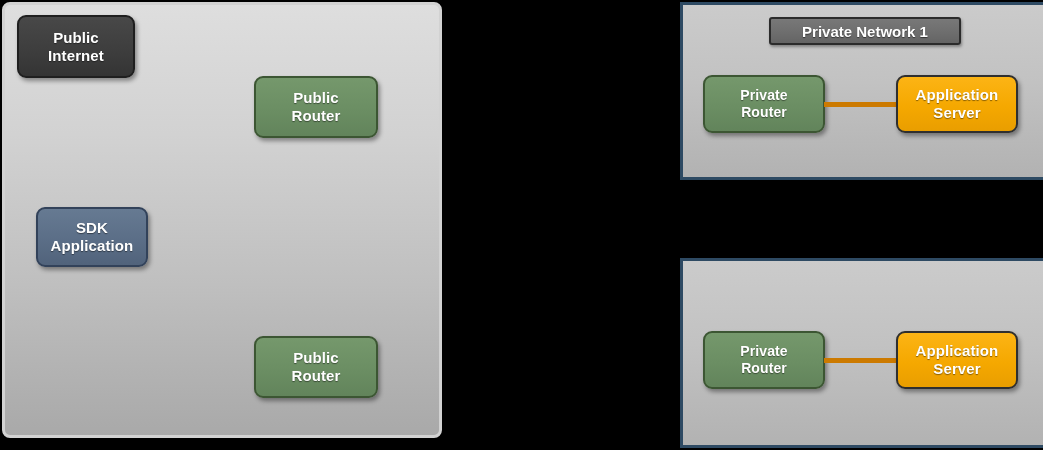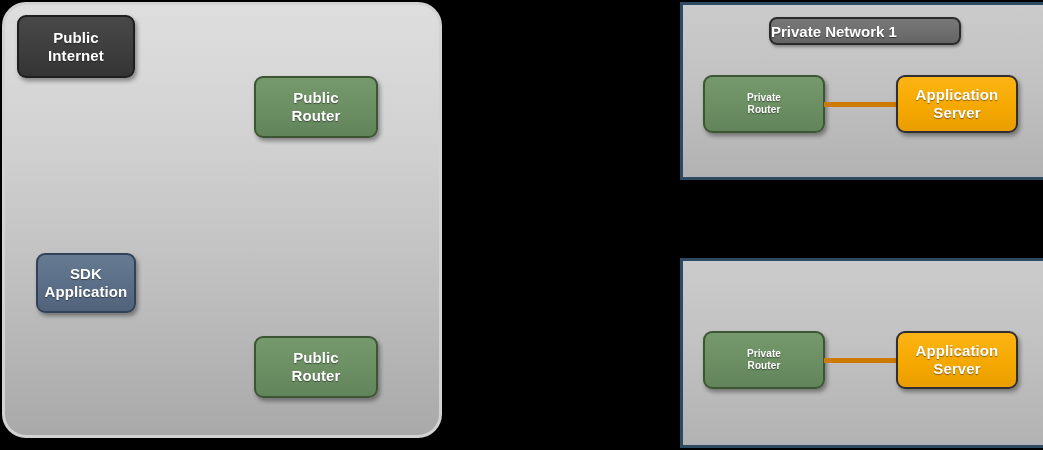--- a/index.html
+++ b/index.html
@@ -34,38 +34,37 @@
 
   
   #public-panel {
     position: absolute;
     left: 2px;
     top: 2px;
     width: 440px;
     height: 436px;
     box-sizing: border-box;
     border: 3px solid #d2d2d2;
-    border-radius: 24px;
+    border-radius: 8px;
     background: linear-gradient(180deg, #dedede 0%, #d2d2d2 30%, #bfbfbf 65%, #a9a9a9 100%);
     box-shadow: 3px 4px 6px rgba(0,0,0,0.45);
     text-decoration: underline;
   }
 
   .n-internet {
     left: 12px;  top: 10px;  width: 118px; height: 63px;
     background: linear-gradient(180deg, #484848 0%, #3e3e3e 55%, #343434 100%);
     border: 2px solid #1f1f1f;
     font-size: 15px;
   }
   .n-sdk {
-    left: 31px; top: 202px; width: 100px; height: 60px;
+    left: 31px; top: 202px; width: 112px; height: 60px;
     background: linear-gradient(180deg, #667a92 0%, #5b6e87 55%, #51637b 100%);
     border: 2px solid #32425a;
     font-size: 15px;
-    margin-top: 46px;
   }
   .n-router-top {
     left: 249px; top: 71px; width: 124px; height: 62px;
     font-size: 15px;
   }
   .n-router-bottom {
     left: 249px; top: 331px; width: 124px; height: 62px;
     font-size: 15px;
   }
   .n-controller {
@@ -96,34 +95,34 @@
 
   .panel-title {
     position: absolute;
     box-sizing: border-box;
     left: 86px;
     top: 12px;
     width: 192px;
     height: 28px;
     display: flex;
     align-items: center;
-    justify-content: flex-start;
+    justify-content: center;
     color: #ffffff;
     font-weight: bold;
     font-size: 15px;
-    border-radius: 8px;
+    border-radius: 3px;
     background: linear-gradient(180deg, #787878 0%, #6e6e6e 55%, #646464 100%);
     border: 2px solid #2b2b2b;
     text-shadow: 0 1px 1px rgba(0,0,0,0.5);
     box-shadow: 1px 2px 3px rgba(0,0,0,0.35);
   }
 
   .n-priv-router {
     left: 20px; top: 70px; width: 122px; height: 58px;
-    font-size: 10px;
+    font-size: 14px;
   }
   .n-app-server {
     left: 213px; top: 70px; width: 122px; height: 58px;
     background: linear-gradient(180deg, #fcb415 0%, #f5a800 55%, #e99e00 100%);
     border: 2px solid #2f2f2f;
     font-size: 15px;
   }
 
   .link-line {
     position: absolute;

